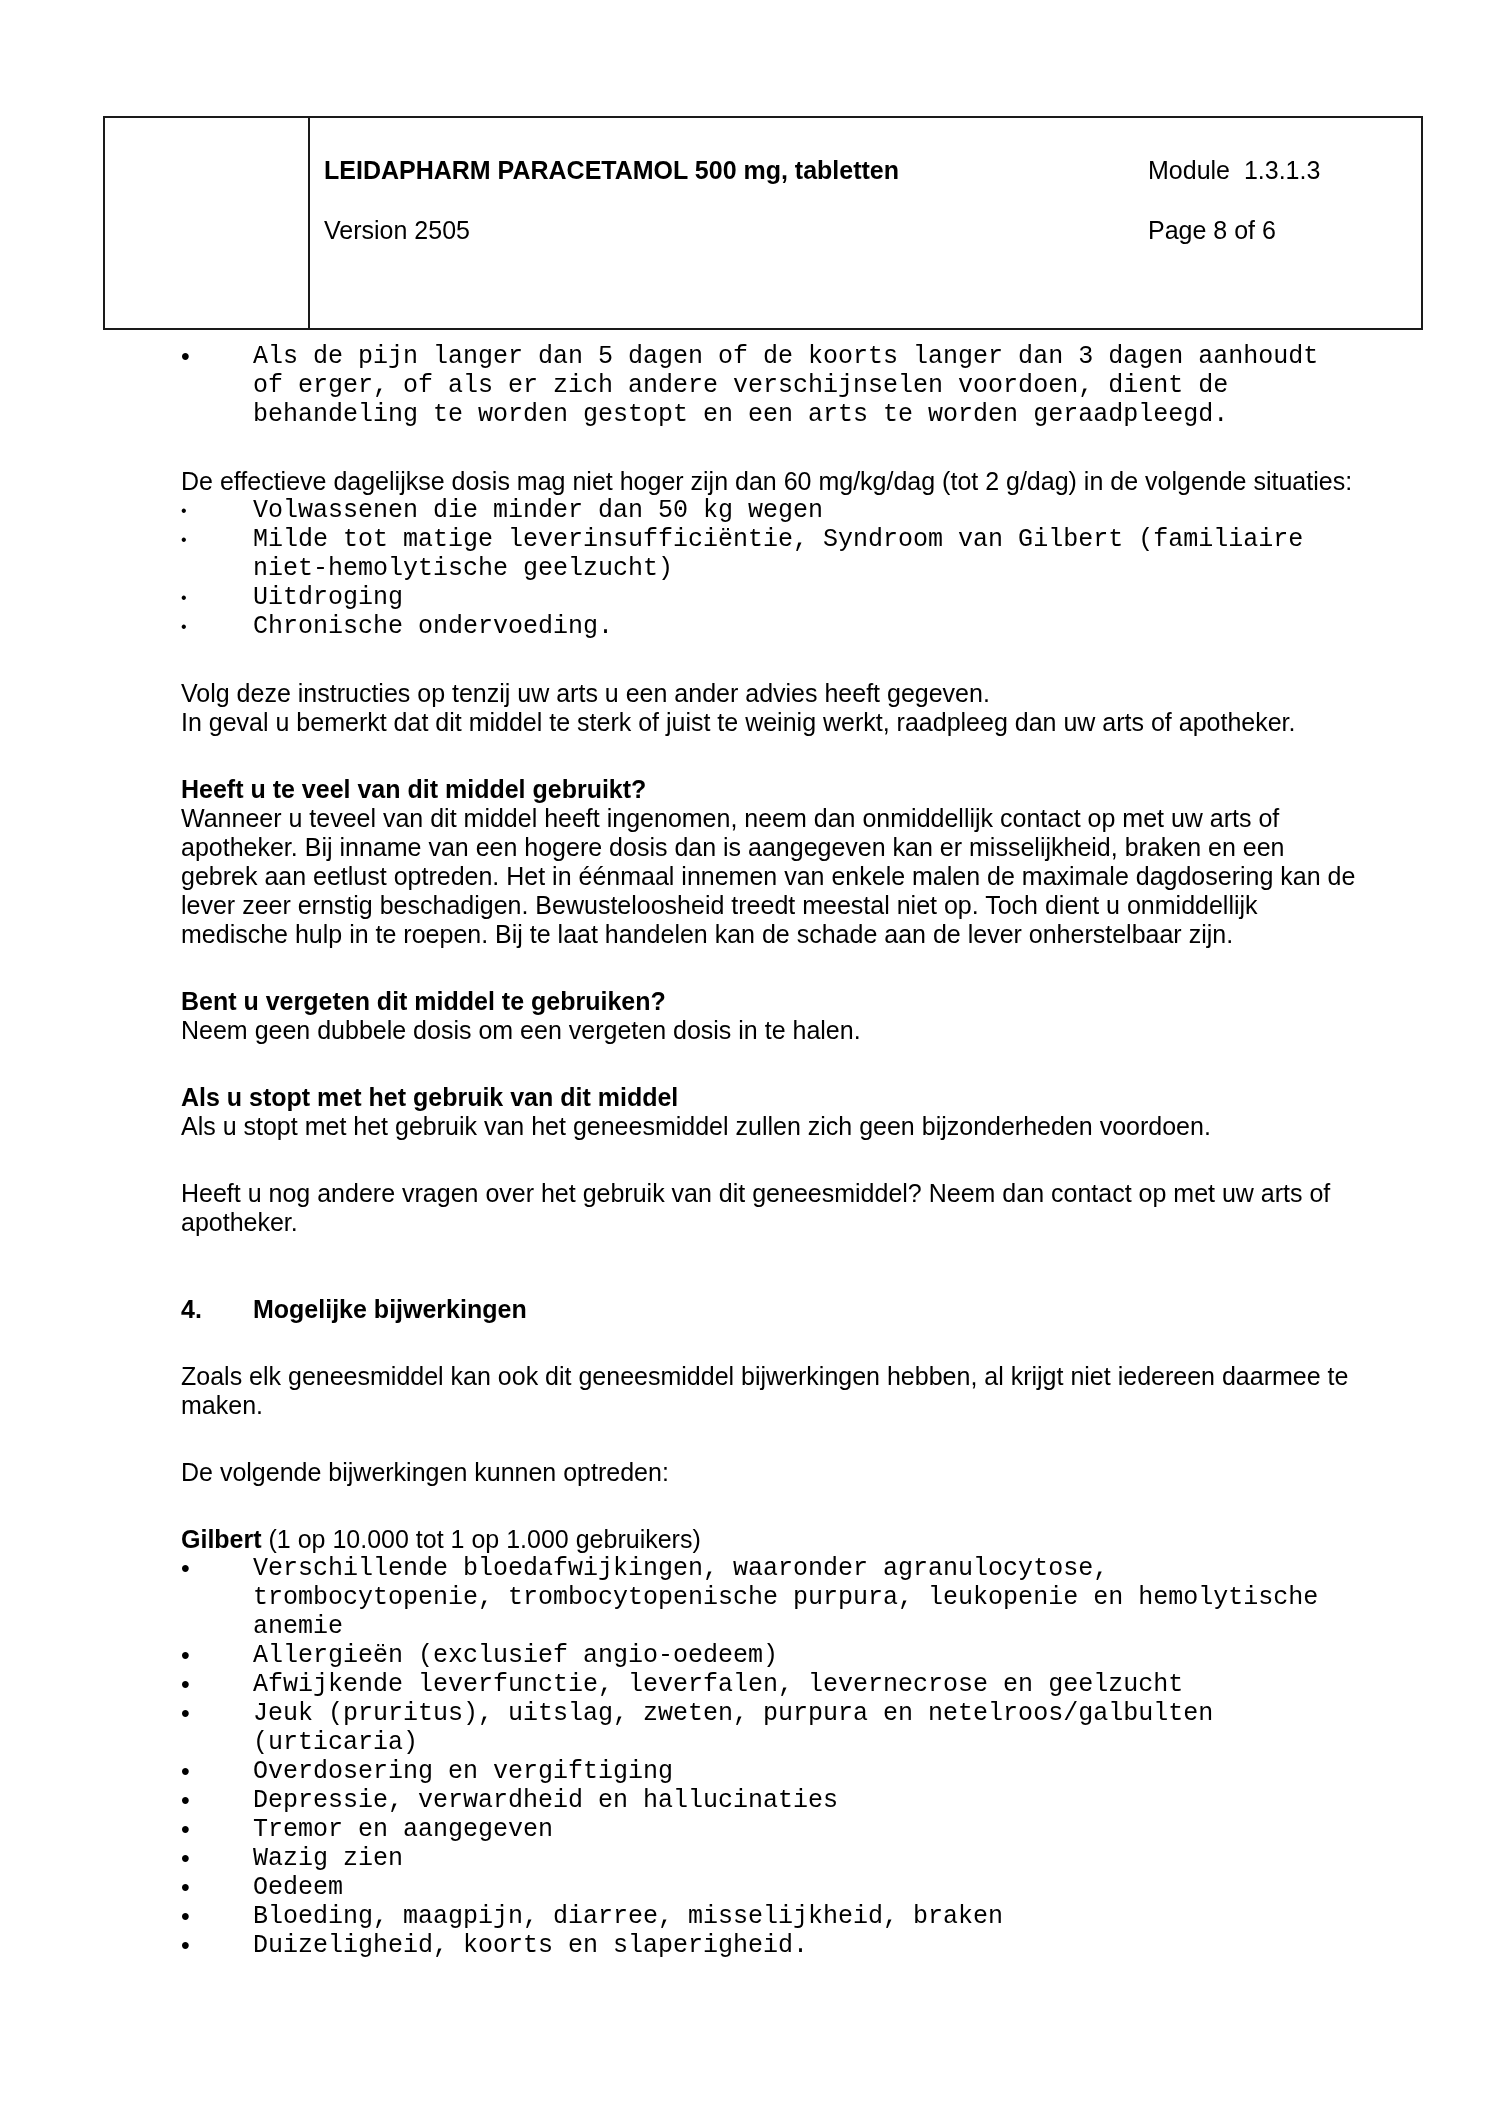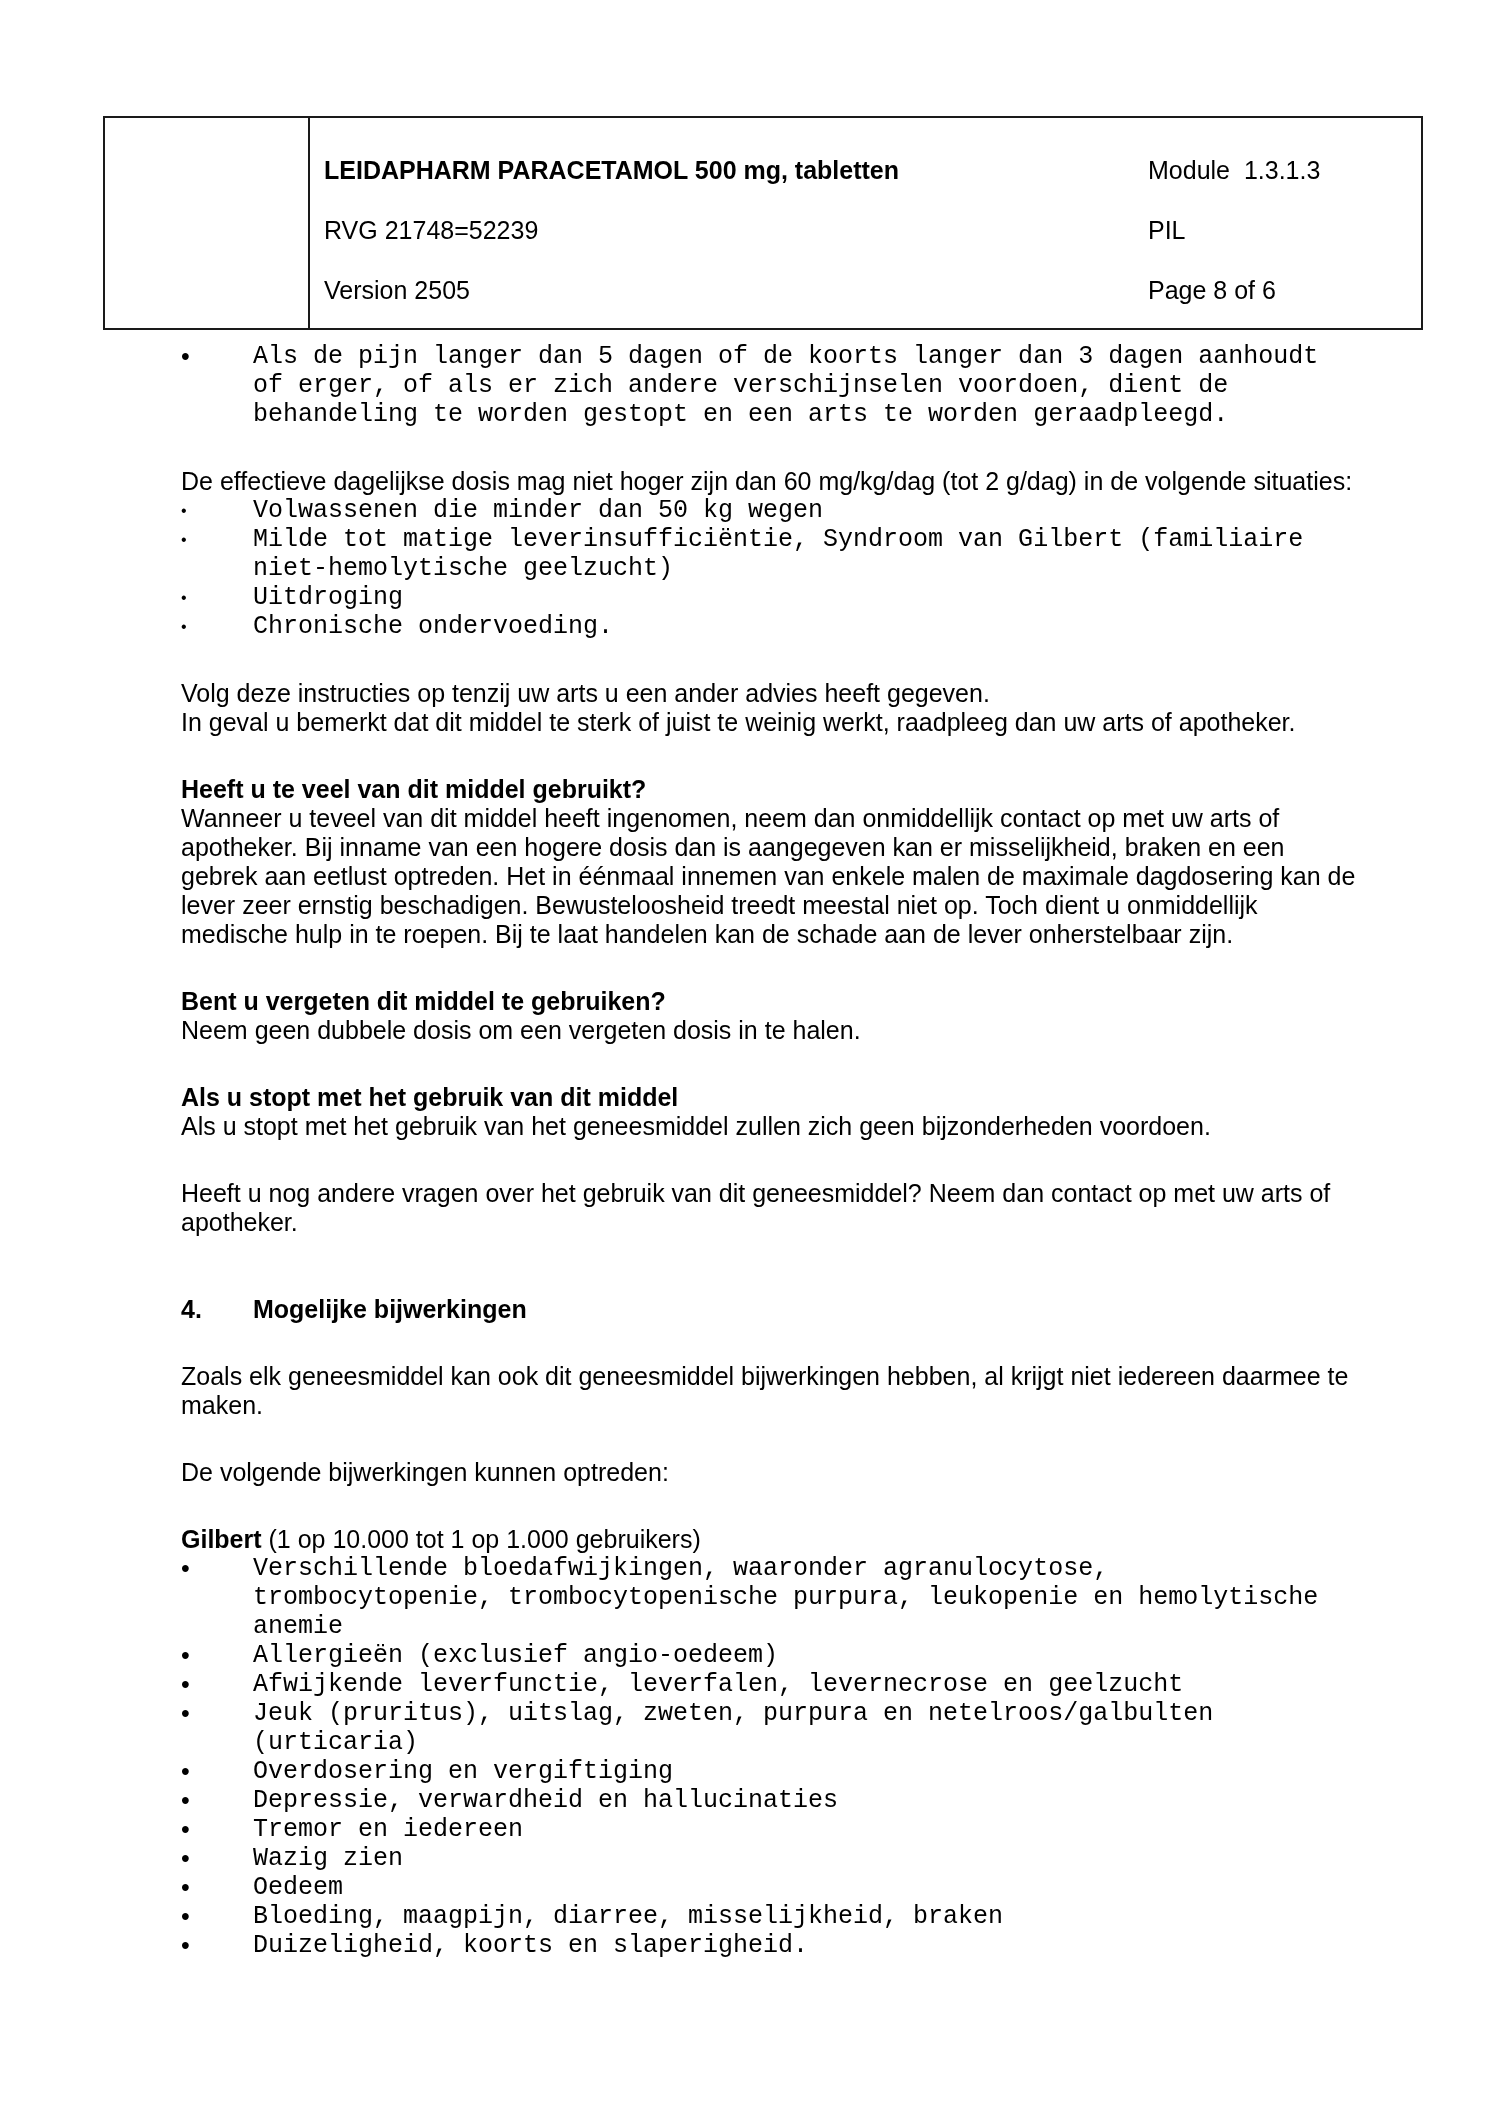--- a/index.html
+++ b/index.html
@@ -76,24 +76,20 @@
 <body>
 
 <div class="page">
 
   <div class="header-table">
     <div class="cell-left"></div>
     <div class="cell-right">
       <div class="hrow">
         <span class="hleft bold">LEIDAPHARM PARACETAMOL 500 mg, tabletten</span>
         <span class="hright">Module  1.3.1.3</span>
-      </div>
-      <div class="hrow">
-        <span class="hleft">RVG 21748=52239</span>
-        <span class="hright">PIL</span>
       </div>
       <div class="hrow">
         <span class="hleft">Version 2505</span>
         <span class="hright">Page 8 of 6</span>
       </div>
     </div>
   </div>
 
   <div class="content">
 
@@ -170,21 +166,21 @@
       <div class="li">
         <span class="dot">•</span>
         <span class="li-text">Overdosering en vergiftiging</span>
       </div>
       <div class="li">
         <span class="dot">•</span>
         <span class="li-text">Depressie, verwardheid en hallucinaties</span>
       </div>
       <div class="li">
         <span class="dot">•</span>
-        <span class="li-text">Tremor en iedereen</span>
+        <span class="li-text">Tremor en aangegeven</span>
       </div>
       <div class="li">
         <span class="dot">•</span>
         <span class="li-text">Wazig zien</span>
       </div>
       <div class="li">
         <span class="dot">•</span>
         <span class="li-text">Oedeem</span>
       </div>
       <div class="li">

